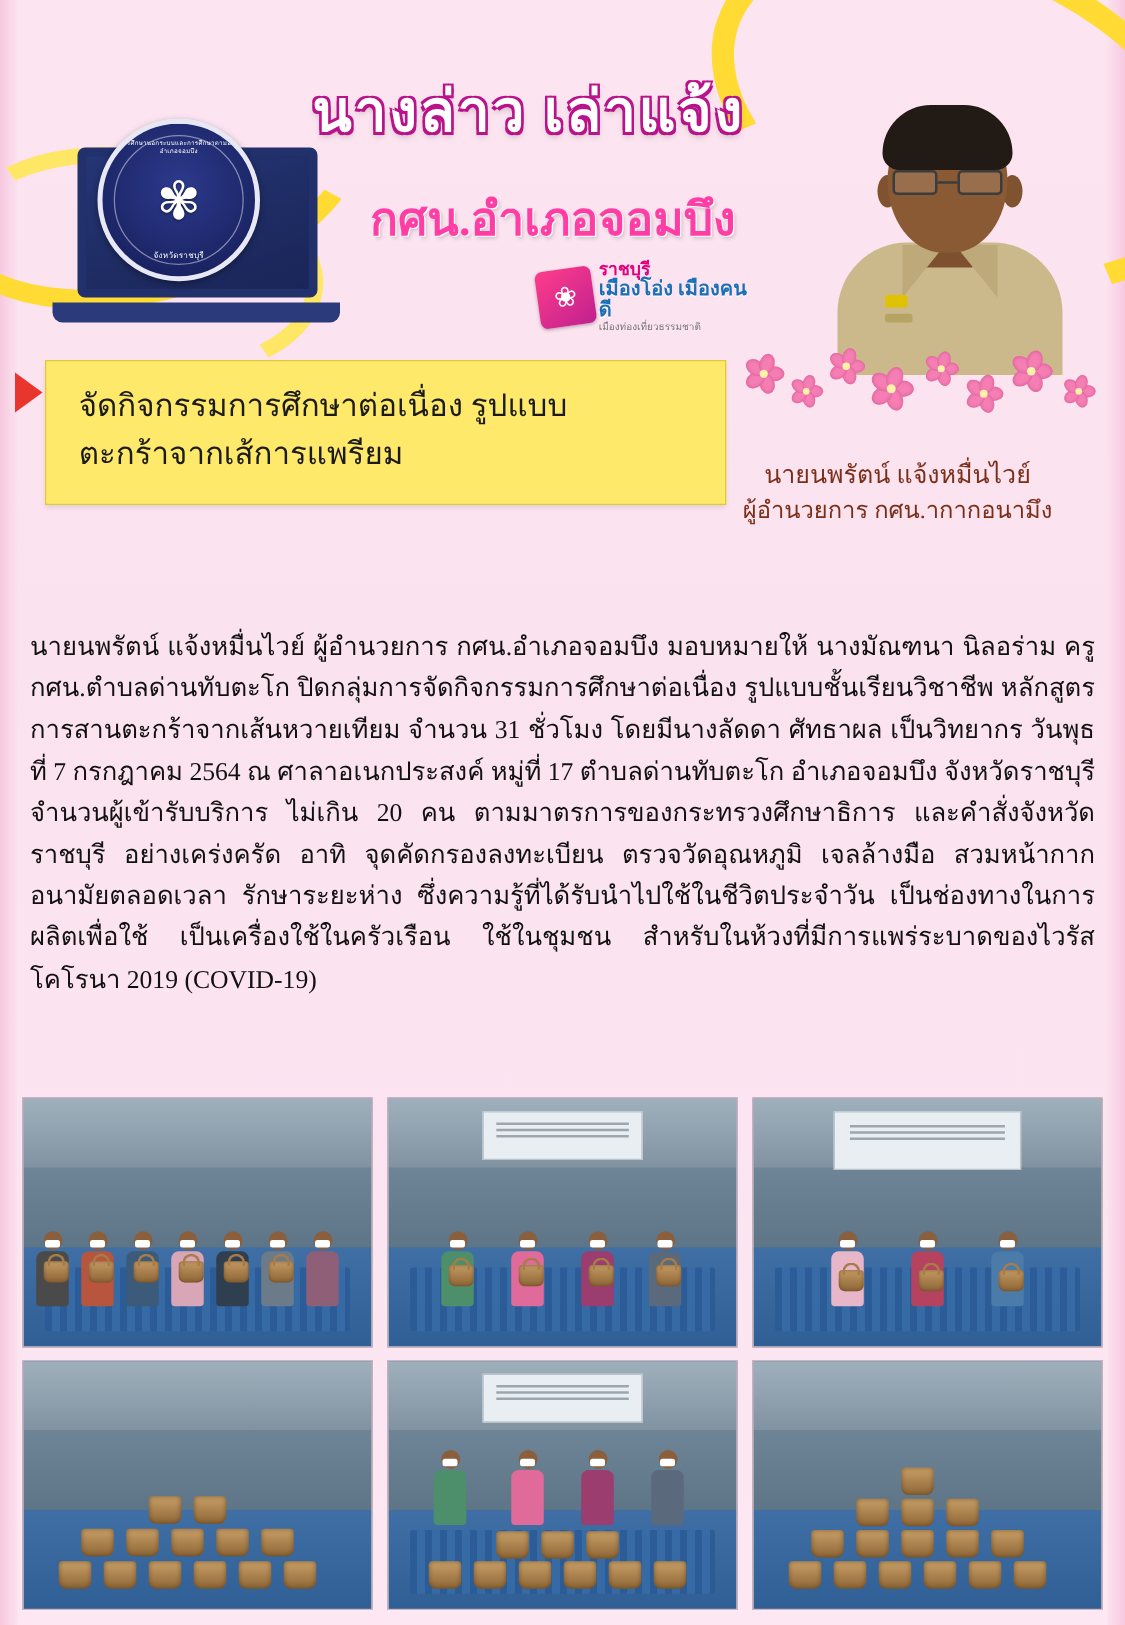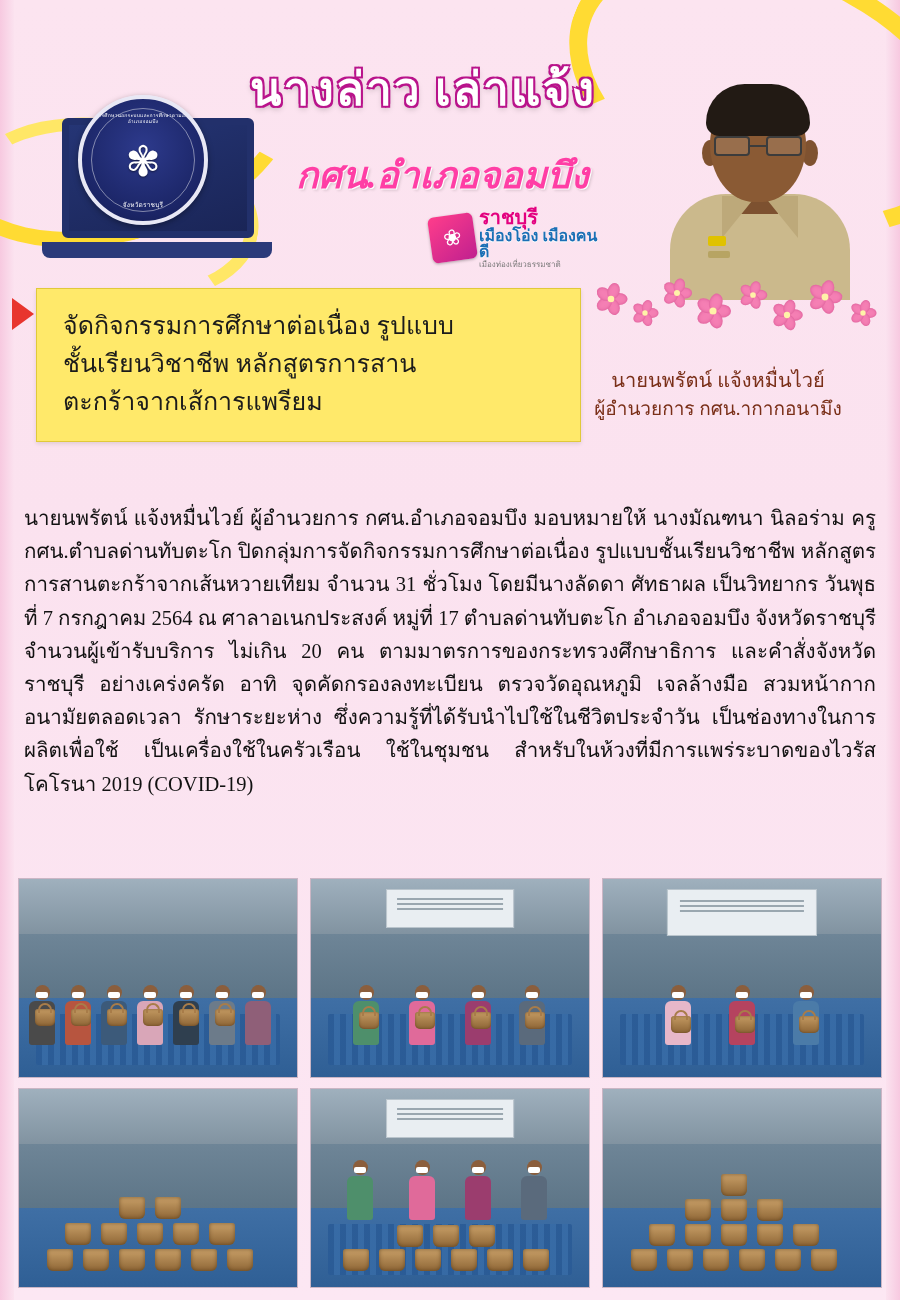--- a/index.html
+++ b/index.html
@@ -163,21 +163,21 @@
     transform: rotate(-8deg);
     display: flex; align-items: center; justify-content: center;
     color: #fff; font-size: 22px;
     box-shadow: 0 1px 3px rgba(0,0,0,.3);
   }
   #rb-logo .rb-text {
     margin-left: 4px;
     line-height: 1.05;
   }
   #rb-logo .rb-t1 {
-    font-size: 20px; color: #e3007f; font-weight: bold;
+    font-size: 14px; color: #e3007f; font-weight: bold;
   }
   #rb-logo .rb-t2 {
     font-size: 16px; color: #1b6fb5; font-weight: bold;
     text-shadow: 0 1px 0 #fff;
   }
   #rb-logo .rb-t3 { font-size: 8px; color: #777; }
 
   
   #title-main {
     position: absolute;
@@ -195,21 +195,20 @@
   }
   #title-sub {
     position: absolute;
     left: 296px; top: 145px;
     font-size: 37px;
     font-weight: bold;
     color: #ff3ea5;
     text-shadow: 1px 1px 0 #fff, 2px 2px 3px rgba(0,0,0,.15);
     z-index: 7;
     white-space: nowrap;
-    font-style: italic;
   }
 
   
   #portrait {
     position: absolute;
     right: 44px; top: 84px;
     width: 192px; height: 250px;
     z-index: 5;
   }
   #portrait .head {
@@ -577,21 +576,20 @@
   </div>
 
   <div id="name-caption">
     <div class="n1">นายนพรัตน์   แจ้งหมื่นไวย์</div>
     <div class="n2">ผู้อำนวยการ  กศน.ากากอนามึง</div>
   </div>
 
   <div id="arrow"></div>
   <div id="title-box">
     <div class="line">จัดกิจกรรมการศึกษาต่อเนื่อง รูปแบบ</div>
-    <div class="line">ชั้นเรียนวิชาชีพ หลักสูตรการสาน</div>
     <div class="line">ตะกร้าจากเส้การแพรียม</div>
   </div>
 
   <div id="body-text">
     <p>นายนพรัตน์ แจ้งหมื่นไวย์ ผู้อำนวยการ กศน.อำเภอจอมบึง  มอบหมายให้ นางมัณฑนา นิลอร่าม ครู กศน.ตำบลด่านทับตะโก  ปิดกลุ่มการจัดกิจกรรมการศึกษาต่อเนื่อง รูปแบบชั้นเรียนวิชาชีพ หลักสูตรการสานตะกร้าจากเส้นหวายเทียม จำนวน 31 ชั่วโมง  โดยมีนางลัดดา  ศัทธาผล เป็นวิทยากร วันพุธที่ 7 กรกฎาคม  2564    ณ ศาลาอเนกประสงค์ หมู่ที่ 17 ตำบลด่านทับตะโก อำเภอจอมบึง จังหวัดราชบุรี จำนวนผู้เข้ารับบริการ ไม่เกิน 20 คน ตามมาตรการของกระทรวงศึกษาธิการ และคำสั่งจังหวัดราชบุรี  อย่างเคร่งครัด อาทิ จุดคัดกรองลงทะเบียน ตรวจวัดอุณหภูมิ เจลล้างมือ สวมหน้ากากอนามัยตลอดเวลา รักษาระยะห่าง  ซึ่งความรู้ที่ได้รับนำไปใช้ในชีวิตประจำวัน  เป็นช่องทางในการผลิตเพื่อใช้ เป็นเครื่องใช้ในครัวเรือน  ใช้ในชุมชน  สำหรับในห้วงที่มีการแพร่ระบาดของไวรัสโคโรนา 2019 (COVID-19)</p>
   </div>
 
   <div id="photos">
 
     <div class="photo">

